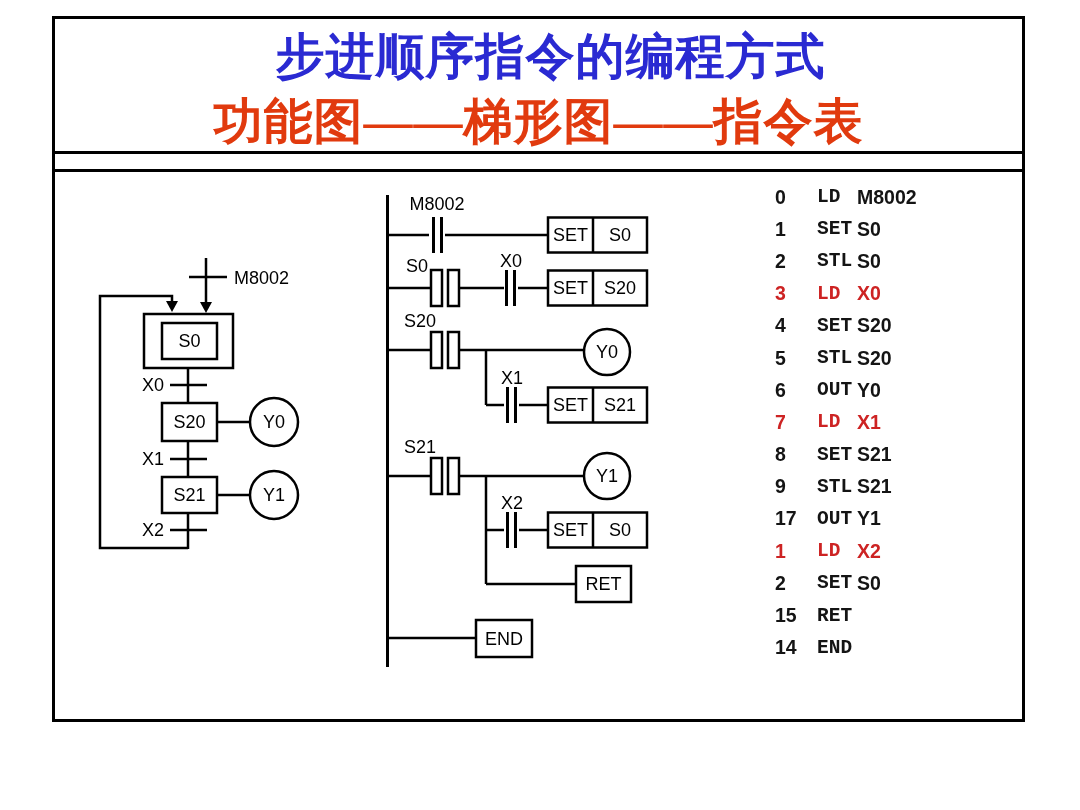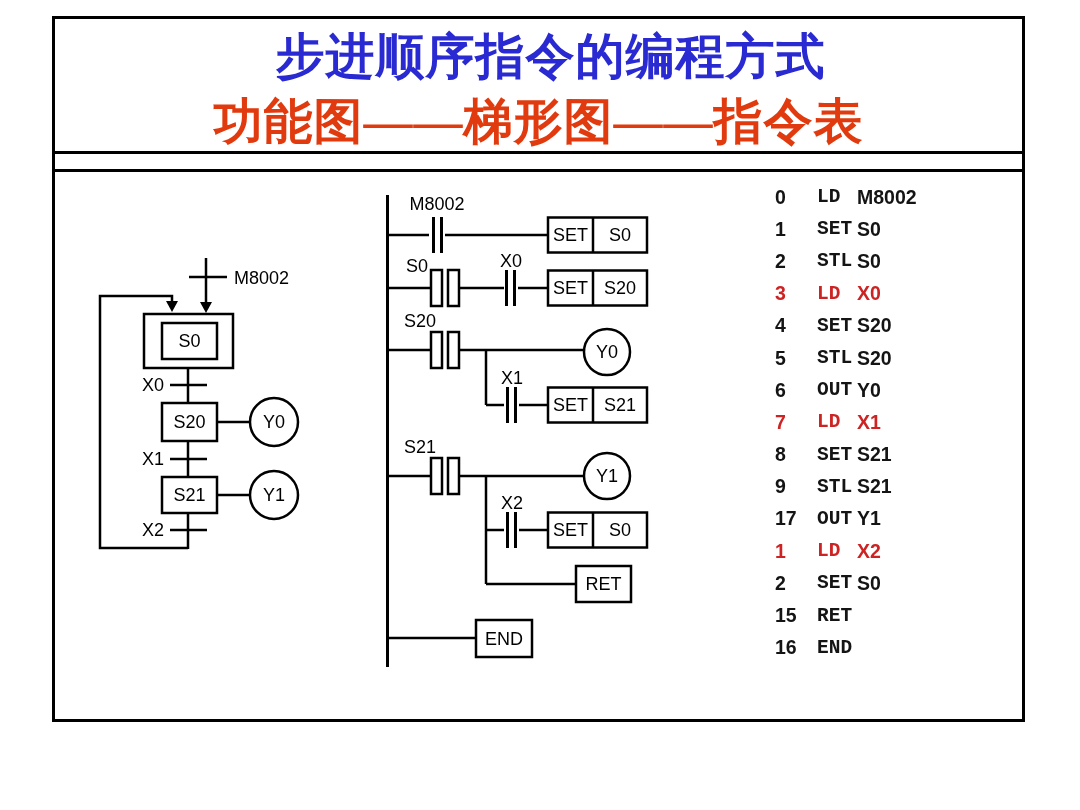--- a/index.html
+++ b/index.html
@@ -232,18 +232,18 @@
       <span class="n">2</span>
       <span class="op">SET</span>
       <span class="arg">S0</span>
     </div>
     <div class="ins-row">
       <span class="n">15</span>
       <span class="op">RET</span>
       <span class="arg"></span>
     </div>
     <div class="ins-row">
-      <span class="n">16</span>
+      <span class="n">14</span>
       <span class="op">END</span>
       <span class="arg"></span>
     </div>
   </div>
 </div>
 
 </body></html>

